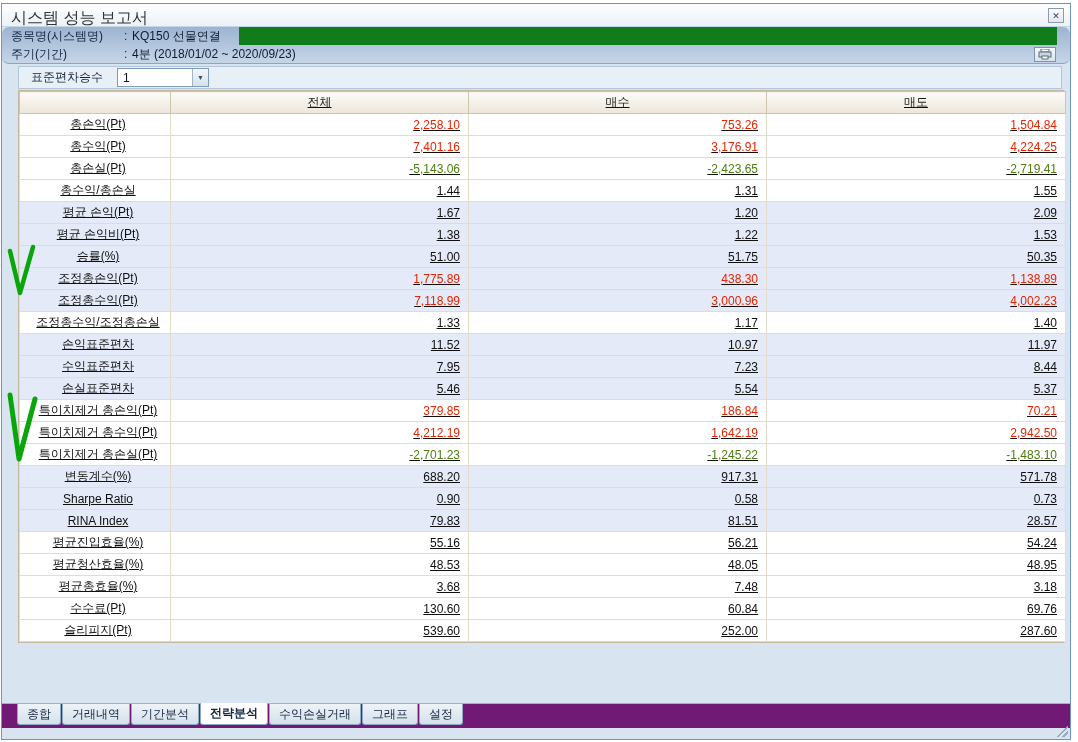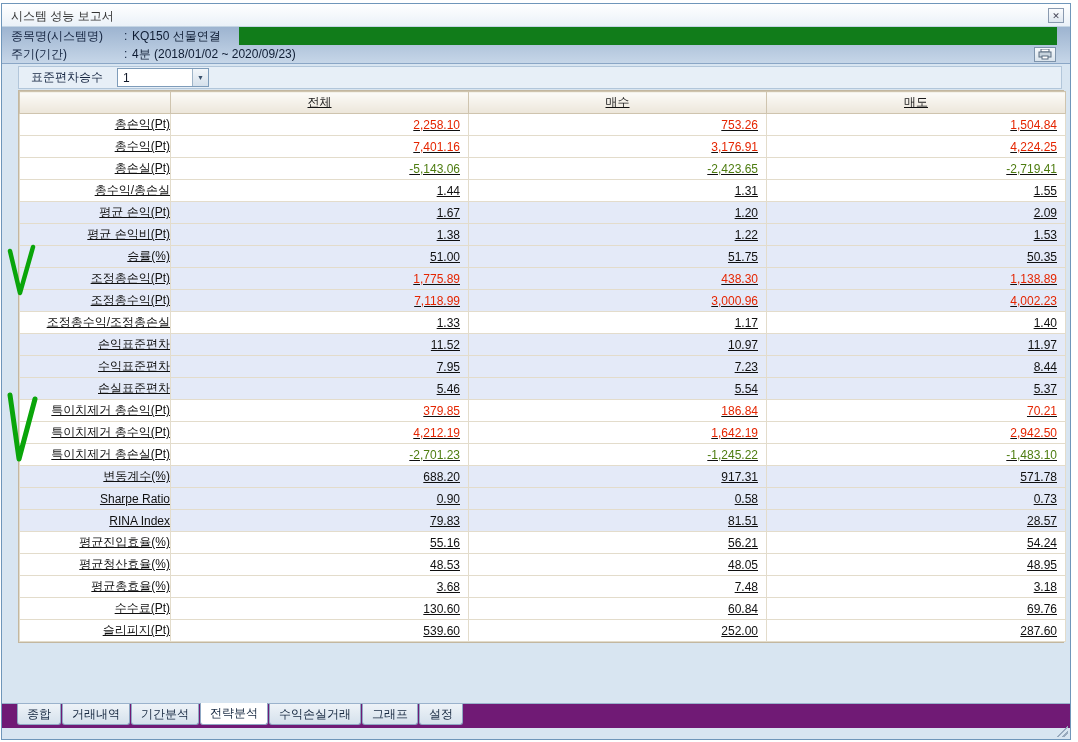--- a/index.html
+++ b/index.html
@@ -5,28 +5,28 @@
   * { margin:0; padding:0; box-sizing:border-box; }
   body { font-family:"Liberation Sans","DejaVu Sans",sans-serif; background:#ffffff; }
   .canvas { position:relative; width:1078px; height:742px; overflow:hidden; background:#ffffff; }
 
   .window { position:absolute; left:1px; top:3px; width:1070px; height:737px;
             border:1px solid #6f96ba; background:#d8e5f1; }
 
   
   .titlebar { position:absolute; left:0; top:0; width:100%; height:23px;
               background:linear-gradient(#ffffff,#eaf1f8); border-bottom:1px solid #c4d5e4; }
-  .titlebar .title { position:absolute; left:9px; top:4px; font-size:12px; color:#333333; }
+  .titlebar .title { position:absolute; left:9px; top:4px; font-size:16px; color:#333333; }
   .close-btn { position:absolute; right:6px; top:4px; width:16px; height:15px;
                border:1px solid #8a9ab0; background:linear-gradient(#fbfcfe,#dfe7f0);
                font-size:9px; line-height:12px; text-align:center; color:#445; cursor:pointer; padding:0; }
 
   
   .header-panel { position:absolute; left:0; top:23px; width:100%; height:37px;
-                  background:linear-gradient(#9db4d0,#c6d6e8); border-bottom:1px solid #8aa6c6; }
+                  background:linear-gradient(#9db4d0,#c6d6e8); border-bottom:1px solid #8aa6c6;border-radius:7px; }
   .hrow { display:flex; height:18px; line-height:18px; font-size:12px; color:#13233f; }
   .hlabel { width:122px; padding-left:9px; }
   .hsep { width:8px; }
   .hvalue { color:#0e1c33; }
   .print-btn { position:absolute; right:14px; top:20px; width:22px; height:15px;
                border:1px solid #7e94ac; background:linear-gradient(#f6f9fc,#d9e3ec); padding:0; cursor:pointer; }
 
   
   .toolbar { position:absolute; left:0; top:60px; width:100%; height:27px; background:#d8e5f1; }
   .toolbar-inner { position:absolute; left:16px; right:8px; top:2px; height:23px;
@@ -39,33 +39,33 @@
                  background:linear-gradient(#f2f6fa,#d6e1ec); font-size:7px; color:#39506b;
                  display:flex; align-items:center; justify-content:center; }
 
   
   .table-wrap { position:absolute; left:16px; top:86px; width:1046px; background:#ffffff;
                 border:1px solid #c3b7a0; }
   table { width:100%; border-collapse:collapse; table-layout:fixed; font-size:12px; color:#101010;text-decoration:underline; }
   th { height:22px; font-weight:normal; background:linear-gradient(#fcfbf8,#ece6da);
        border:1px solid #cfc4ae; text-align:center; color:#1b1b1b; }
   td { height:22px; border:1px solid #e3dccb; background:#ffffff; padding:0; overflow:hidden; white-space:nowrap; }
-  td.lbl { text-align:right; padding-left:6px; }
+  td.lbl { text-align:center; padding-left:6px; }
   td.val { text-align:right; padding-right:8px; }
   tr.b td { background:#e4eaf8; }
   tr.pos td.val { color:#e52500;margin-top:48px; }
   tr.neg td.val { color:#4d7c0f; }
 
   
   .tabbar { position:absolute; left:0; top:699px; width:100%; height:25px;
             background:#701a75; border-top:1px solid #9ab2cc; display:flex; padding-left:15px; }
   .tab { height:21px; line-height:20px; padding:0 9px; margin-right:1px; font-size:12px; color:#15273f;
          border:1px solid #8fa8c4; border-top:none; border-radius:0 0 3px 3px;
          background:linear-gradient(#eef3f8,#d5e1ec); cursor:pointer; }
-  .tab.active { background:#ffffff; font-weight:normal; margin-top:-1px; height:22px; }
+  .tab.active { background:#ffffff; font-weight:bold; margin-top:-1px; height:22px; }
 
   .grip { position:absolute; right:2px; bottom:2px; width:13px; height:13px;
           background:repeating-linear-gradient(135deg, transparent 0 2px, #97a9bd 2px 4px);
           clip-path:polygon(100% 0, 100% 100%, 0 100%); cursor:nwse-resize; }
 
   
   .green-bar { position:absolute; left:239px; top:27px; width:818px; height:18px; z-index:40; }
   .check { position:absolute; z-index:41; }
   .check1 { left:6px; top:244px; width:30px; height:56px; }
   .check2 { left:2px; top:390px; width:36px; height:76px; }

